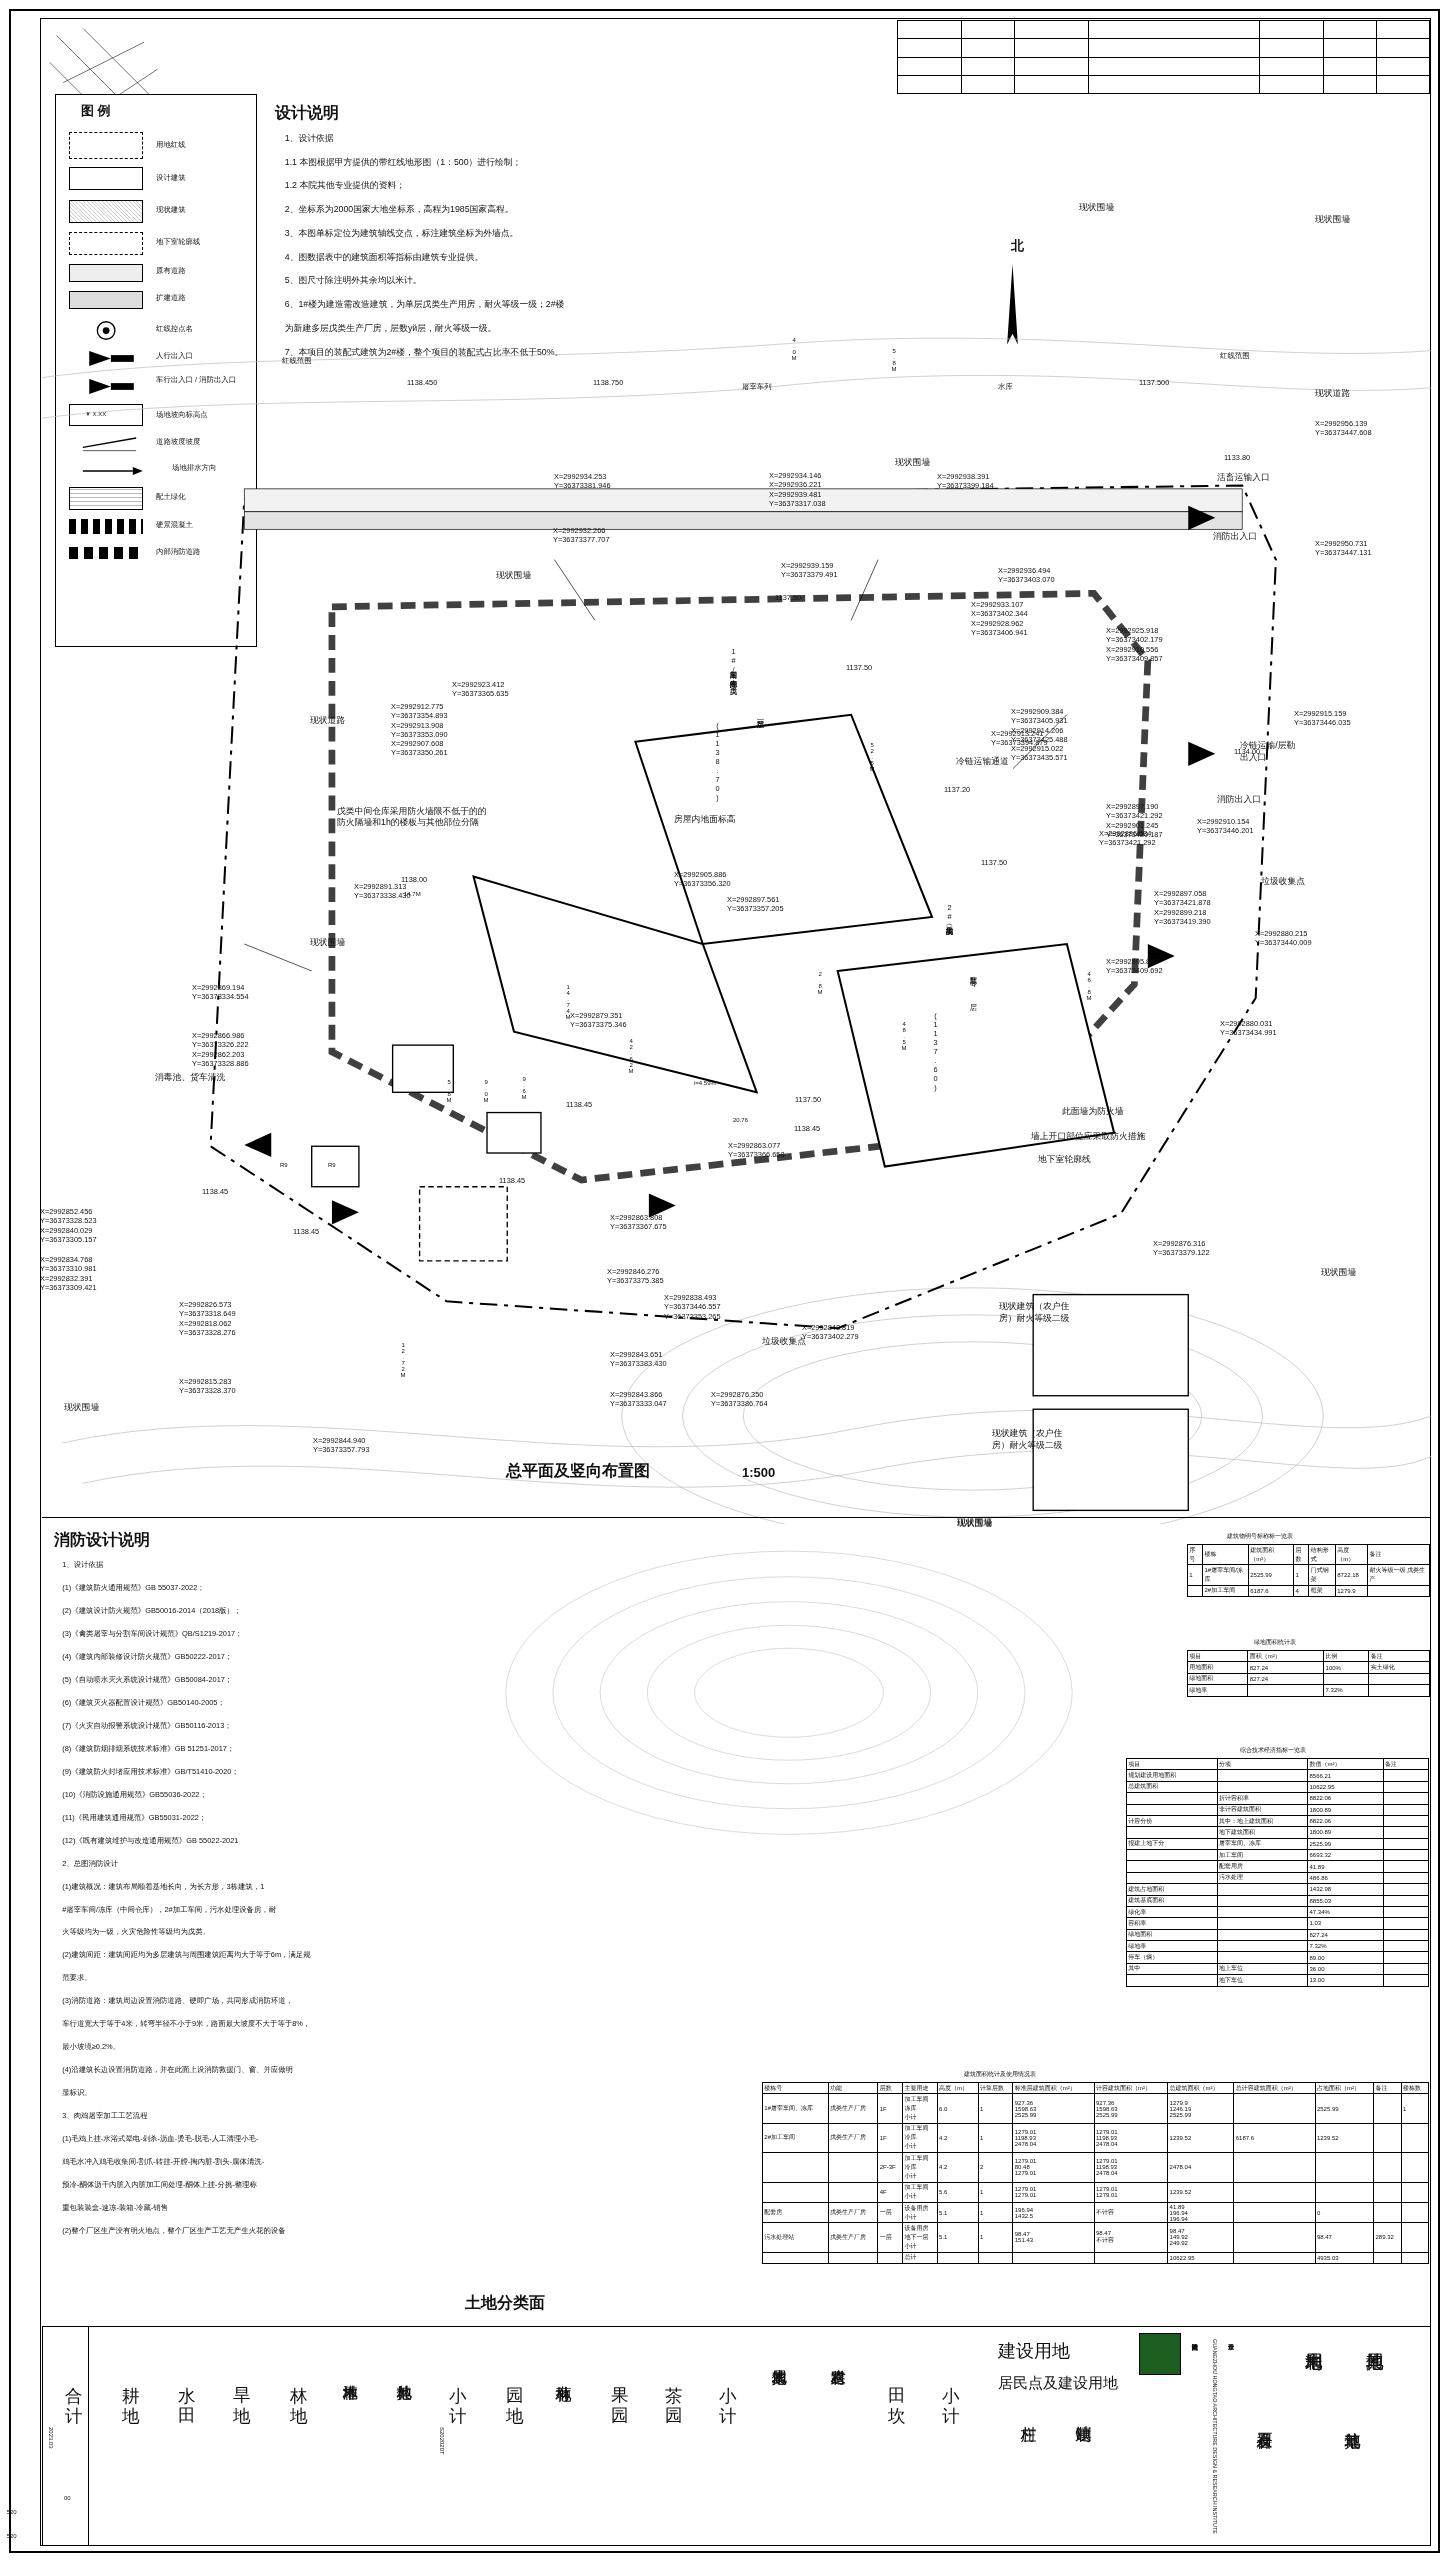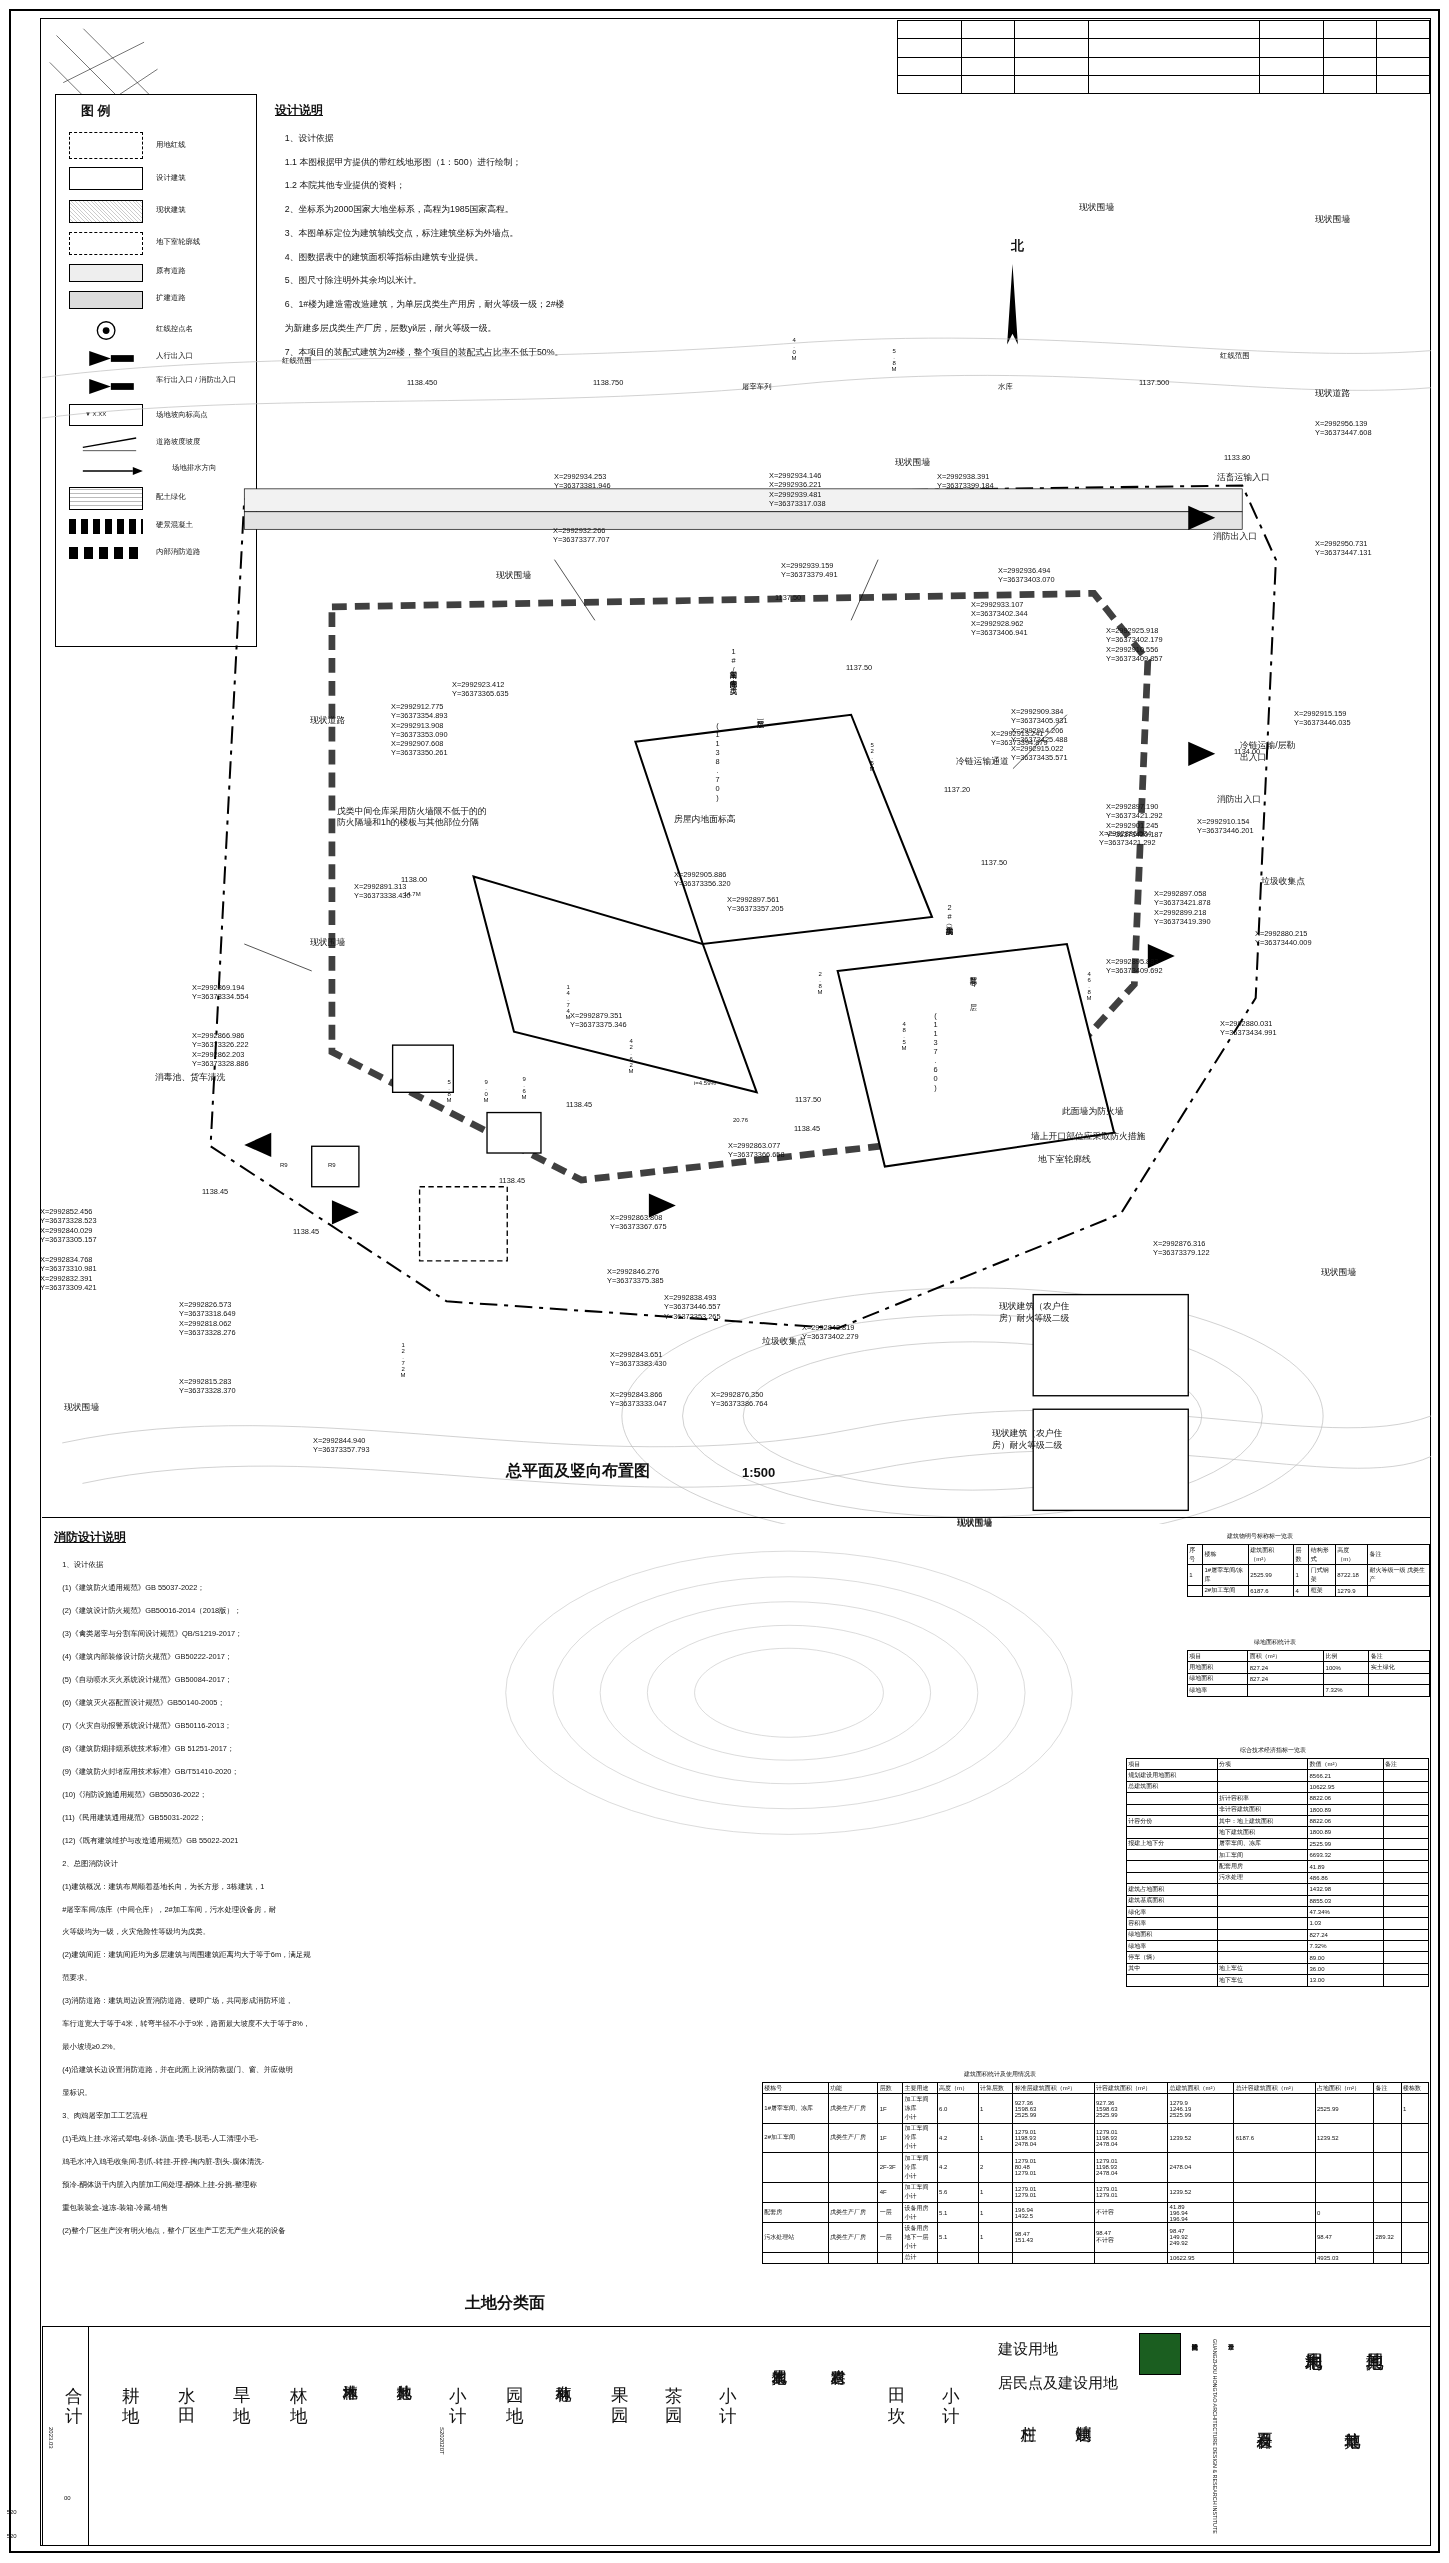--- a/index.html
+++ b/index.html
@@ -4,21 +4,21 @@
 <style>
   html,body{margin:0;padding:0;background:#ffffff;}
   body{font-family:"Liberation Sans", sans-serif;}
   #page{position:relative;width:1449px;height:2563px;background:#ffffff;overflow:hidden;}
   .b{position:absolute;box-sizing:border-box;}
   .frame{border:2px solid #000;}
   .thin{border:0.7px solid #000;}
   .txt{position:absolute;font-size:8.8px;color:#111;white-space:pre;line-height:1.35;}
   .txt.sm{font-size:7.4px;}
   .txt.xs{font-size:6px;}
-  .txt.md{font-size:12px;text-decoration:underline;}
+  .txt.md{font-size:16px;}
   .txt.lg{font-size:13px;font-weight:bold;}
   .txt.xl{font-size:16px;font-weight:bold;}
   .coord{position:absolute;font-size:7.4px;color:#111;white-space:pre;line-height:1.25;}
   .lbl{position:absolute;font-size:8.8px;color:#111;white-space:pre;}
   .vert{writing-mode:vertical-rl;text-orientation:upright;}
   table{border-collapse:collapse;}
   td,th{border:0.7px solid #000;font-size:6px;padding:0.7px 1.3px;color:#111;font-weight:normal;}
   svg{position:absolute;left:0;top:0;}
 </style>
 </head>
@@ -829,21 +829,21 @@
     <div class="txt vert" style="left:445px;top:2373px;font-size:17.5px;">小 计</div>
     <div class="txt vert" style="left:502px;top:2373px;font-size:17.5px;">园 地</div>
     <div class="txt vert" style="left:553px;top:2373px;font-size:16px;">有林地</div>
     <div class="txt vert" style="left:607px;top:2373px;font-size:17.5px;">果 园</div>
     <div class="txt vert" style="left:661px;top:2373px;font-size:17.5px;">茶 园</div>
     <div class="txt vert" style="left:715px;top:2373px;font-size:17.5px;">小 计</div>
     <div class="txt vert" style="left:769px;top:2358px;font-size:15px;">其他农用地</div>
     <div class="txt vert" style="left:828px;top:2358px;font-size:15px;">农村道路</div>
     <div class="txt vert" style="left:884px;top:2373px;font-size:17.5px;">田 坎</div>
     <div class="txt vert" style="left:938px;top:2373px;font-size:17.5px;">小 计</div>
-    <div class="txt" style="left:998px;top:2339px;font-size:15px;">建设用地</div>
+    <div class="txt" style="left:998px;top:2339px;font-size:18px;">建设用地</div>
     <div class="txt" style="left:998px;top:2373px;font-size:15px;">居民点及建设用地</div>
     <div class="txt vert" style="left:1018px;top:2413px;font-size:16px;">村庄</div>
     <div class="txt vert" style="left:1073px;top:2413px;font-size:16px;">建制镇</div>
     <div class="txt vert" style="left:1301px;top:2339px;font-size:17.5px;">未利用地</div>
     <div class="txt vert" style="left:1362px;top:2339px;font-size:17.5px;">其他用地</div>
     <div class="txt vert" style="left:1254px;top:2420px;font-size:16px;">裸岩石及</div>
     <div class="txt vert" style="left:1342px;top:2420px;font-size:16px;">其他草地</div>
   </div>
 
   <div class="b thin" style="left:1139px;top:2333px;width:42px;height:42px;background:#1b5e20;"></div>

